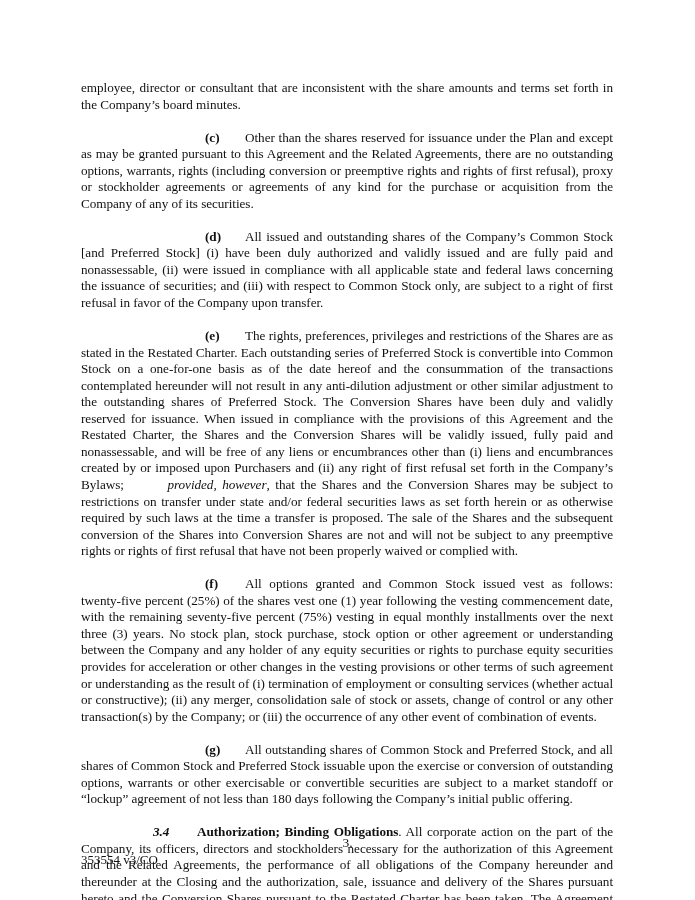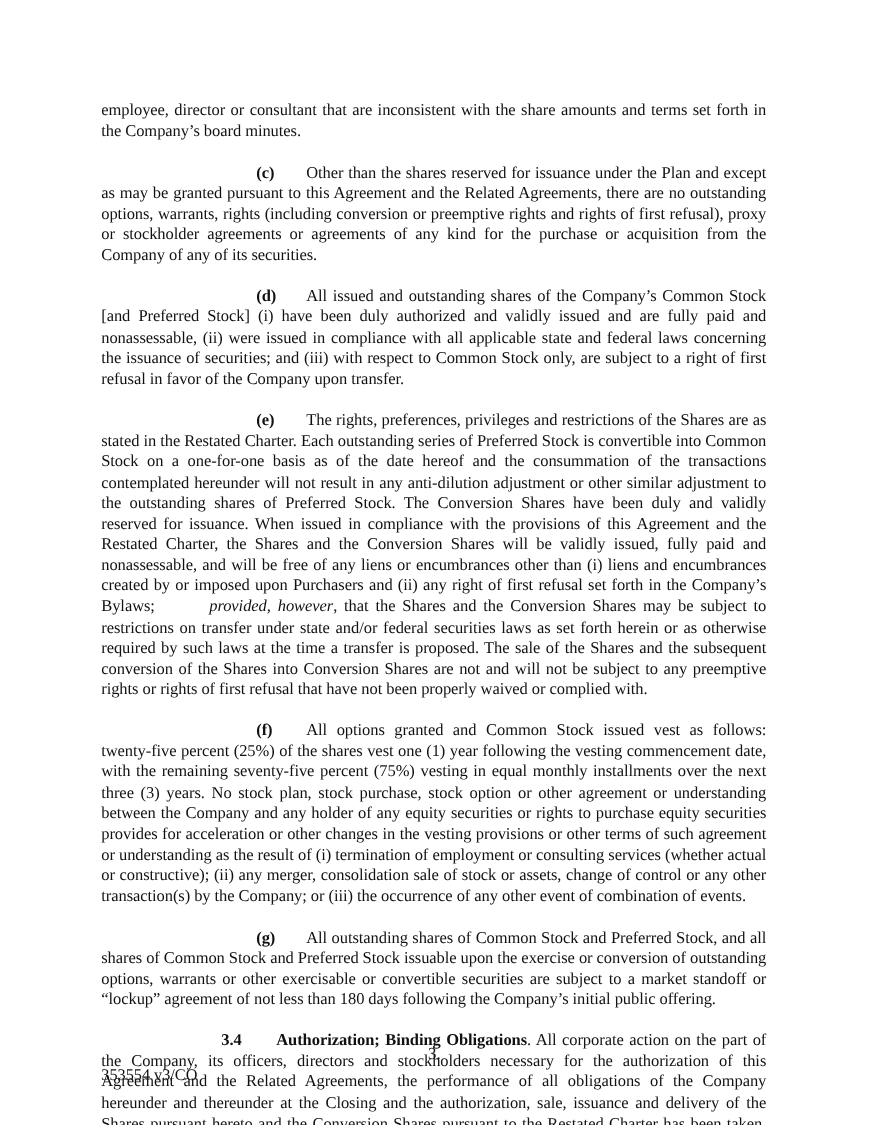--- a/index.html
+++ b/index.html
@@ -9,21 +9,21 @@
     background: #ffffff; color: #111111;
     font-family: "Liberation Serif", "DejaVu Serif", serif;
   }
   .body-text {
     position: absolute; left: 81px; width: 532px; top: 80px;
     font-size: 13.2px; line-height: 16.55px; text-align: justify;
     letter-spacing: -0.05px;
   }
   .para { margin: 0 0 16.5px 0; }
   .para.sub .label { display: inline-block; margin-left: 124px; width: 40px; font-weight: bold; }
-  .para.sec .num { display: inline-block; margin-left: 96px; width: 44px; font-weight: bold; }
+  .para.sec .num { display: inline-block; margin-left: 72px; width: 44px; font-weight: bold; font-style: italic; }
   .para.sec .heading { font-weight: bold; font-family: Liberation Serif, serif; }
   .para.cont { margin-bottom: 16.5px; }
   em { font-style: italic; margin-left: 38px; }
   .page-number {
     position: absolute; top: 835px; left: 0; width: 695px; text-align: center;
     font-size: 13.5px;
   }
   .doc-id {
     position: absolute; top: 852px; left: 81px; font-size: 13px;
   }

